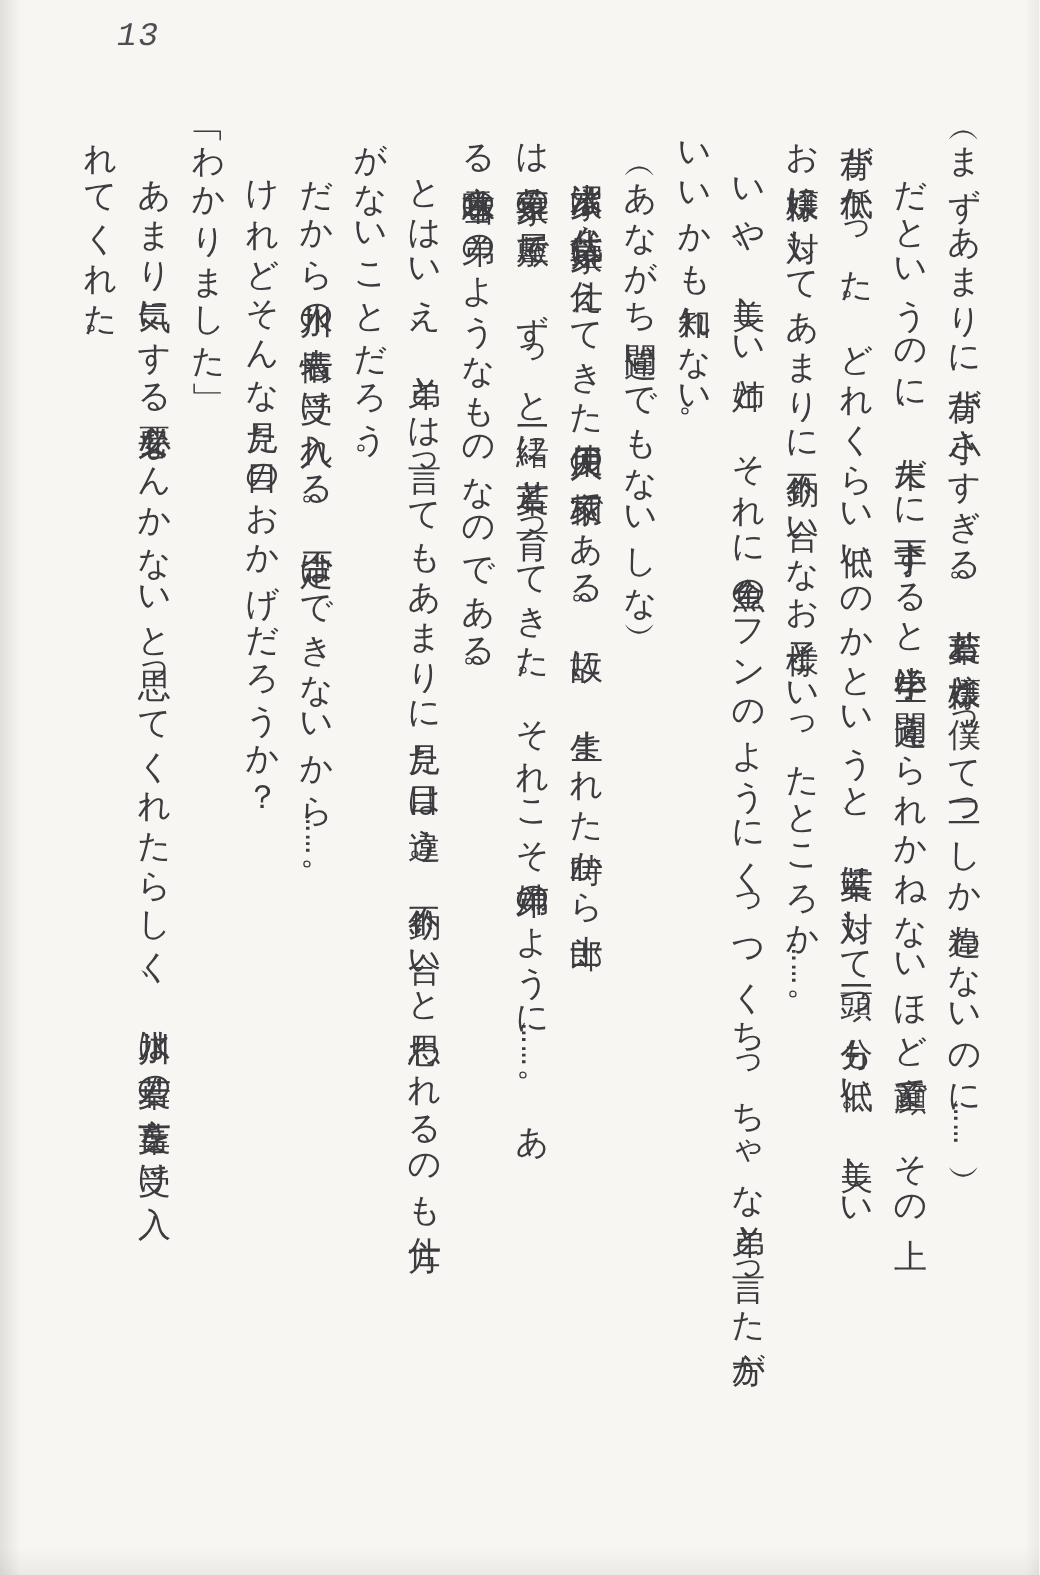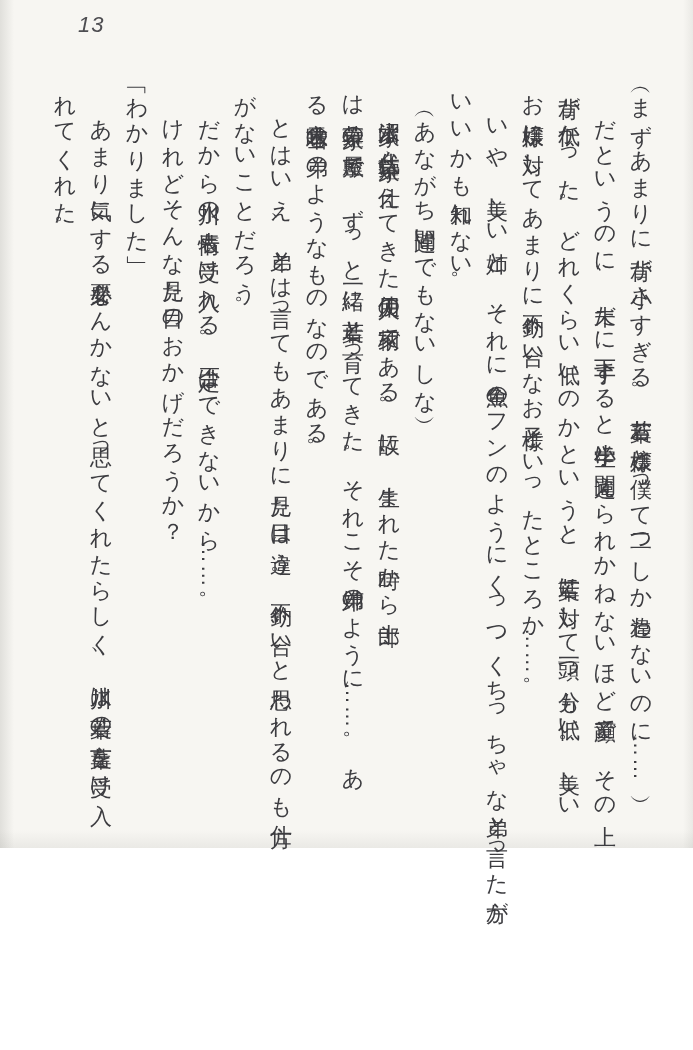--- a/index.html
+++ b/index.html
@@ -5,23 +5,23 @@
   html, body {
     margin: 0;
     padding: 0;
     width: 693px;
     height: 1050px;
     overflow: hidden;
   }
   .page {
     position: relative;
     width: 693px;
-    height: 848px;
+    height: 1050px;
     background: #f7f6f2;
-    font-family: Liberation Sans, sans-serif;
+    font-family: Liberation Mono, monospace;
     color: #3c3c40;
   }
   
   .page::before {
     content: "";
     position: absolute;
     inset: 0;
     pointer-events: none;
     background:
       linear-gradient(90deg, rgba(120,120,115,0.18) 0px, rgba(120,120,115,0.0) 14px),

